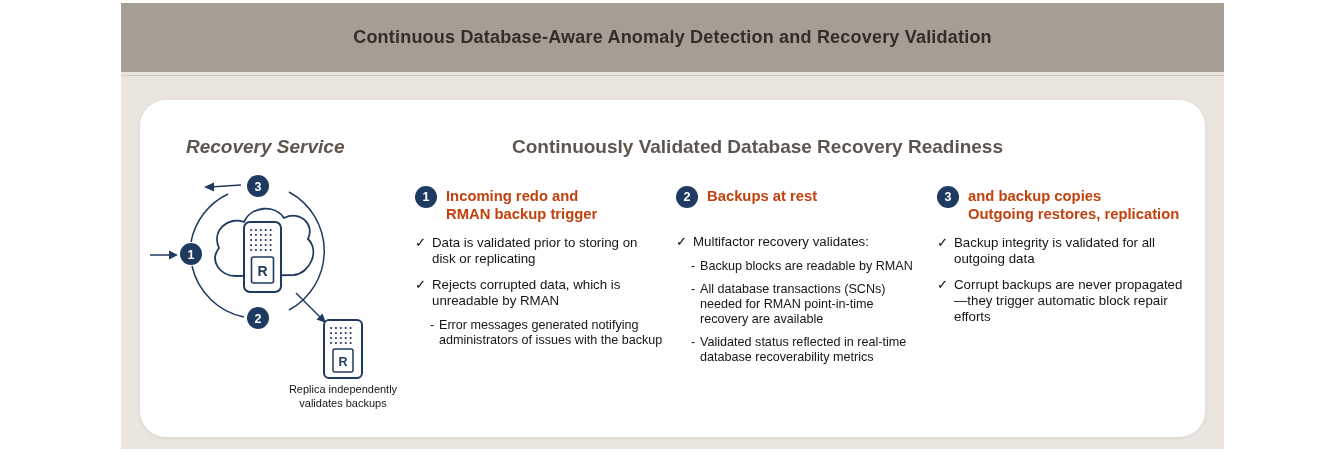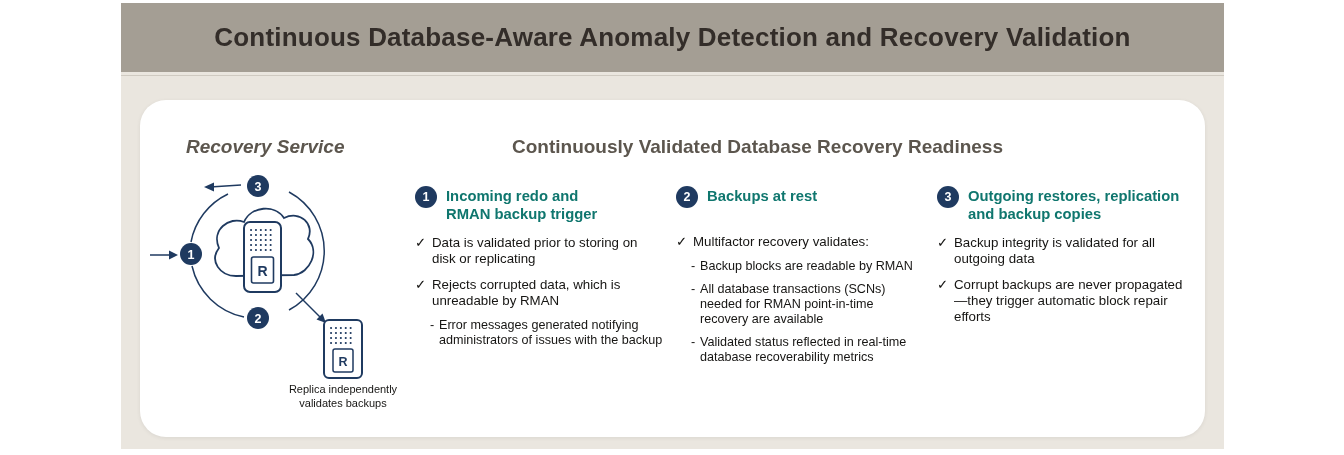--- a/index.html
+++ b/index.html
@@ -1,40 +1,40 @@
 <!DOCTYPE html>
 <html><head>
 <meta charset="utf-8">
 <style>
   * { margin:0; padding:0; box-sizing:border-box; }
   html,body { width:1344px; height:455px; background:#ffffff;
     font-family:"Liberation Sans", sans-serif; color:#161513; overflow:hidden; }
   .frame { position:absolute; left:121px; top:3px; width:1103px; height:446px;
     background:#eae6df; }
   .band { height:69px; background:#a49e94; display:flex; align-items:center; justify-content:center; }
-  .band h1 { font-size:26px; font-weight:bold; color:#332d29; letter-spacing:0.2px;text-align:center; }
+  .band h1 { font-size:18px; font-weight:bold; color:#332d29; letter-spacing:0.2px;text-align:center; }
   .band-rule { height:1px; background:#cfcac1; margin-top:3px; }
   .card { position:absolute; left:19px; right:19px; top:97px; height:337px;
     background:#ffffff; border-radius:26px; box-shadow:0 1px 4px rgba(0,0,0,0.07); }
 
   .left-title { position:absolute; left:46px; top:36px; font-size:19px; font-weight:bold;
     color:#5c564e; white-space:nowrap;font-style:italic; }
   .flow-svg { position:absolute; left:8px; top:72px; }
   .caption { position:absolute; left:128px; top:283px; width:150px; text-align:center;
     font-size:11px; line-height:1.25; color:#161513; }
 
   .main-title { position:absolute; left:372px; top:36px; font-size:19px; font-weight:bold;
     color:#5c564e; white-space:nowrap; }
   .columns { position:absolute; left:275px; right:20px; top:86px; display:flex; gap:13px; }
   .column { flex:1; }
   .col-header { display:flex; align-items:flex-start; gap:9px; }
   .badge { width:22px; height:22px; border-radius:50%; background:#1f3a60; color:#ffffff;
     font-size:12.5px; font-weight:bold; display:flex; align-items:center; justify-content:center;
     flex-shrink:0; }
-  .col-heading { font-size:14.8px; font-weight:bold; line-height:1.22; color:#0f766e; padding-top:1px; }
+  .col-heading { font-size:14.8px; font-weight:bold; line-height:1.22; color:#c2410c; padding-top:1px; }
   .col-heading .hl { display:block; }
   .items { margin-top:12px; }
   .column.col-2 .items { margin-top:26px; }
   .item { display:flex; align-items:flex-start; margin-bottom:9px; font-size:13.3px; line-height:1.22; }
   .item .marker { width:17px; flex-shrink:0; }
   .item.dash { padding-left:15px; font-size:12.6px; margin-bottom:7px; }
   .item.dash .marker { width:9px; }
 </style>
 </head>
 <body>
@@ -149,22 +149,22 @@
             <span class="marker">-</span>
             <span class="txt">Validated status reflected in real-time database recoverability metrics</span>
           </div>
         </div>
       </div>
 
       <div class="column col-3">
         <div class="col-header">
           <span class="badge">3</span>
           <h3 class="col-heading">
+            <span class="hl">and backup copies</span>
             <span class="hl">Outgoing restores, replication</span>
-            <span class="hl">and backup copies</span>
           </h3>
         </div>
         <div class="items">
           <div class="item check">
             <span class="marker">✓</span>
             <span class="txt">Backup integrity is validated for all outgoing data</span>
           </div>
           <div class="item check">
             <span class="marker">✓</span>
             <span class="txt">Corrupt backups are never propagated—they trigger automatic block repair efforts</span>

